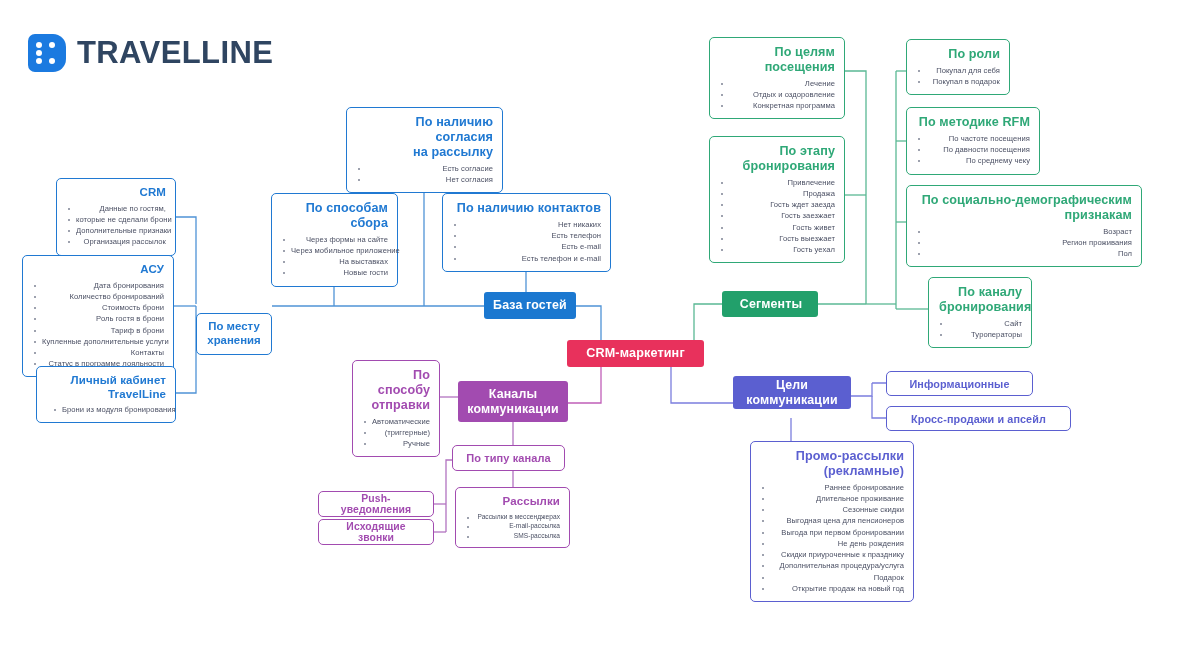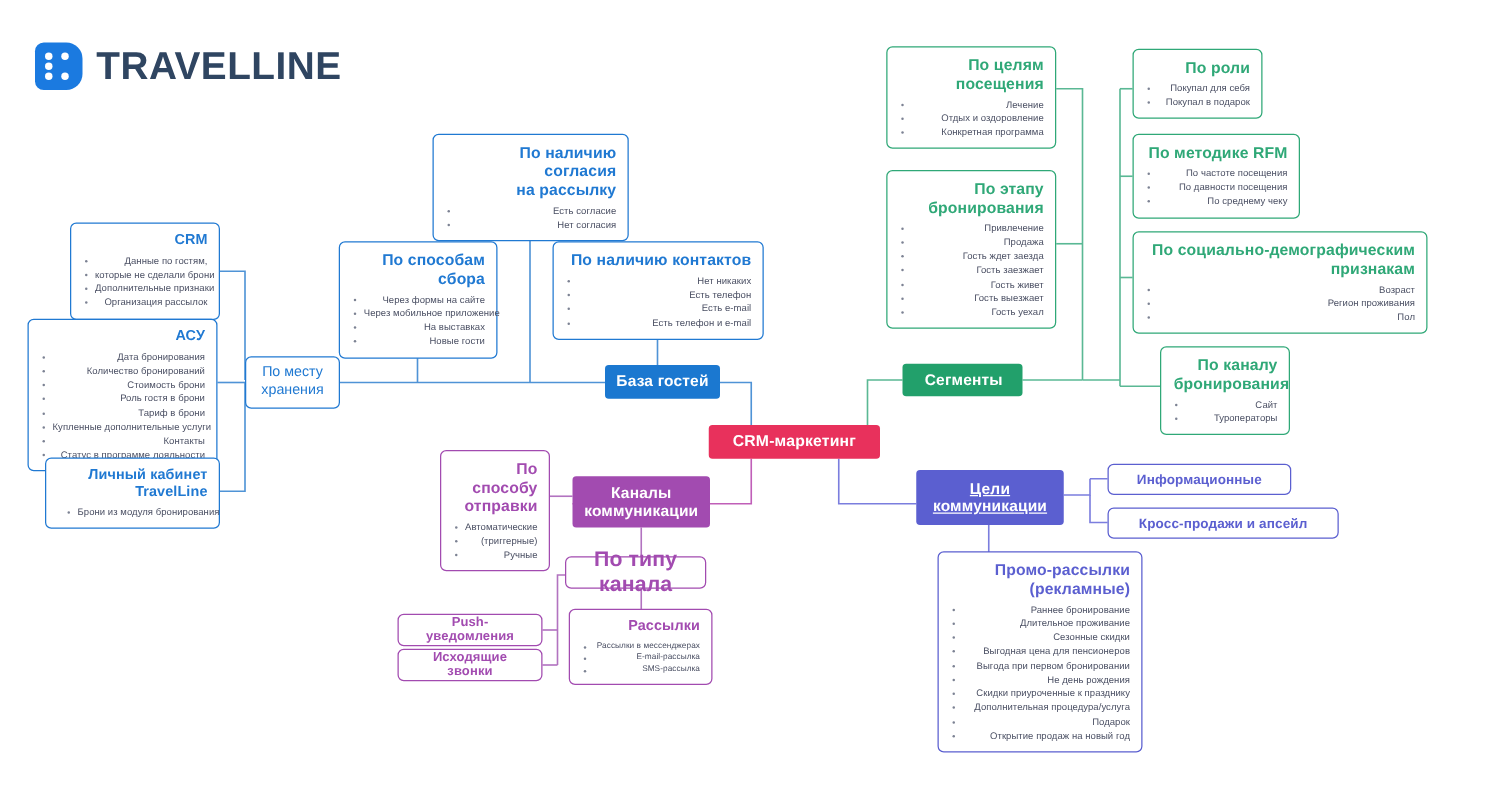--- a/index.html
+++ b/index.html
@@ -56,37 +56,37 @@
   .card li:before{
     content:"";position:absolute;left:1px;top:5px;width:2px;height:2px;
     background:#7c8293;border-radius:50%;
   }
   .card.sm li{font-size:6.6px;line-height:1.46;}
 
   
   .chip{
     background:#ffffff;border:1.4px solid var(--c);border-radius:5px;
     display:flex;align-items:center;justify-content:center;
-    font-size:17px;font-weight:bold;color:var(--c);text-align:center;
+    font-size:11px;font-weight:bold;color:var(--c);text-align:center;
     padding:0 10px;letter-spacing:0.1px;
   }
 
   
   .hub{
     background:var(--c);border-radius:3px;
     display:flex;align-items:center;justify-content:center;
     color:#ffffff;font-weight:bold;font-size:12.4px;text-align:center;
     line-height:1.17;padding:0 8px;letter-spacing:0.15px;
   }
 
   
   .catbox{
     background:#ffffff;border:1.4px solid var(--c);border-radius:5px;
     display:flex;align-items:center;justify-content:center;text-align:center;
-    font-size:11.4px;font-weight:normal;color:var(--c);line-height:1.2;padding:0 7px;
+    font-size:11.4px;font-weight:bold;color:var(--c);line-height:1.2;padding:0 7px;margin-top:28px;
   }
 </style>
 </head>
 <body>
 
 <div id="canvas">
 
   <svg id="wires" viewBox="0 0 1199 646">
     <g fill="none" stroke-width="1.3">
 
@@ -326,21 +326,21 @@
 
   <div class="node card sm" style="--c:#a24bb0;left:455px;top:487px;width:115px;">
     <div class="card-title">Рассылки</div>
     <ul>
       <li>Рассылки в мессенджерах</li>
       <li>E-mail-рассылка</li>
       <li>SMS-рассылка</li>
     </ul>
   </div>
 
-  <div class="node hub" style="--c:#5b5fd0;left:733px;top:376px;width:118px;height:44px;white-space:pre-line;text-decoration:underline;">Цели
+  <div class="node hub" style="--c:#5b5fd0;left:733px;top:376px;width:118px;height:33px;white-space:pre-line;">Цели
 коммуникации</div>
 
   <div class="node chip" style="--c:#5b5fd0;left:886px;top:371px;width:147px;height:25px;font-size:10.8px;">Информационные</div>
 
   <div class="node chip" style="--c:#5b5fd0;left:886px;top:406px;width:185px;height:25px;font-size:10.8px;">Кросс-продажи и апсейл</div>
 
   <div class="node card big" style="--c:#5b5fd0;left:709px;top:441px;width:164px;margin-left:41px;">
     <div class="card-title" style="white-space:pre-line;">Промо-рассылки
 (рекламные)</div>
     <ul>

